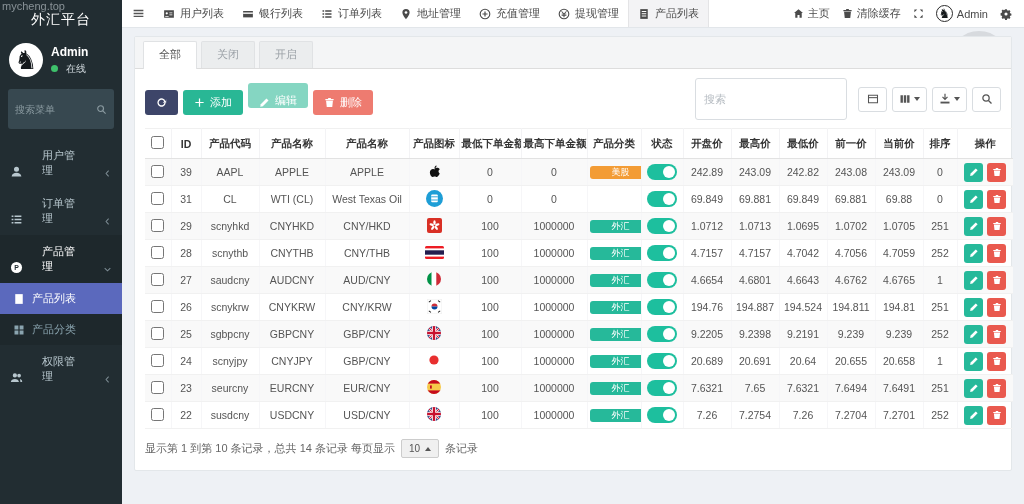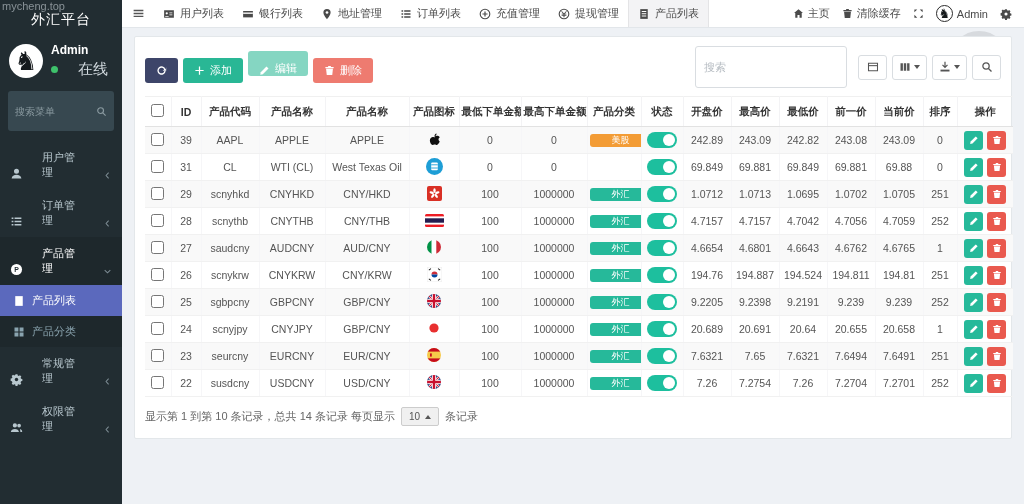--- a/index.html
+++ b/index.html
@@ -10,21 +10,21 @@
 
   
   .sidebar { position:fixed; left:0; top:0; width:122px; height:504px; background:#222d32; color:#b8c7ce; z-index:5; }
   .watermark { position:absolute; top:0; left:2px; font-size:11px; color:#9aa3a8; opacity:.85; z-index:6; }
   .side-title { text-align:center; color:#fff; font-size:14px; padding:11px 0 4px; letter-spacing:1px; }
   .user-panel { display:flex; align-items:center; gap:8px; padding:10px 9px 8px; }
   .avatar { width:34px; height:34px; min-width:34px; border-radius:50%; background:#fff; color:#15191c;
     display:flex; align-items:center; justify-content:center; font-size:26px; line-height:1; }
   .user-meta { display:flex; flex-direction:column; gap:3px; }
   .user-name { color:#fff; font-weight:bold; font-size:12px; }
-  .user-status { font-size:15px; color:#d2dadf; display:flex; align-items:center; gap:20px; }
+  .user-status { font-size:10px; color:#d2dadf; display:flex; align-items:center; gap:8px; }
   .dot { width:7px; height:7px; border-radius:50%; background:#3ec16b; display:inline-block; }
   .side-search { margin:4px 8px 10px; background:#374850; border-radius:3px; display:flex; align-items:center; padding:0 7px; height:40px; }
   .side-search input { flex:1; background:transparent; border:none; outline:none; color:#ccc; font-size:10px; width:70px; }
   .side-search input::placeholder { color:#8a9aa0; }
   .side-search .ic { color:#8a9aa0; }
   .menu { list-style:none; }
   .menu-item { display:flex; align-items:flex-end; gap:19px; padding:9px 10px; font-size:11px; color:#b8c7ce; cursor:pointer; }
   .menu-item .lbl { flex:1; }
   .menu-item .chev { color:#7d8c94; }
   .menu-item.open { background:#1e282c; color:#fff; }
@@ -165,34 +165,20 @@
         <span class="ic">
           <svg width="12" height="12" viewBox="0 0 16 16" fill="currentColor">
             <path d="M2 2h5.2v5.2H2zM8.8 2H14v5.2H8.8zM2 8.8h5.2V14H2zM8.8 8.8H14V14H8.8z"></path>
           </svg>
         </span>
         <span class="lbl">产品分类</span>
       </li>
       <li class="menu-item">
         <span class="ic">
           <svg width="13" height="13" viewBox="0 0 16 16" fill="currentColor">
-            <path d="M6.8 1.5h2.4l.35 1.6 1.3.55 1.4-.9 1.7 1.7-.9 1.4.55 1.3 1.6.35v2.4l-1.6.35-.55 1.3.9 1.4-1.7 1.7-1.4-.9-1.3.55-.35 1.6H6.8l-.35-1.6-1.3-.55-1.4.9-1.7-1.7.9-1.4-.55-1.3-1.6-.35V6.8l1.6-.35.55-1.3-.9-1.4 1.7-1.7 1.4.9 1.3-.55z"></path>
-            <circle fill="#222d32" cx="8" cy="8" r="2.1"></circle>
-          </svg>
-        </span>
-        <span class="lbl">常规管理</span>
-        <span class="chev ic">
-          <svg width="9" height="9" viewBox="0 0 16 16" fill="currentColor">
-            <path d="M10 3L5.5 8 10 13" fill="none" stroke="currentColor" stroke-width="1.8"></path>
-          </svg>
-        </span>
-      </li>
-      <li class="menu-item">
-        <span class="ic">
-          <svg width="13" height="13" viewBox="0 0 16 16" fill="currentColor">
             <path d="M6 8a2.6 2.6 0 1 0 0-5.2A2.6 2.6 0 0 0 6 8zM1 13.5c.2-2.6 2.4-3.8 5-3.8s4.8 1.2 5 3.8zM11.2 7.9a2.3 2.3 0 1 0-.01-4.6 2.3 2.3 0 0 0 .01 4.6zM12.3 9.8c1.7.5 2.7 1.6 2.7 3.7h-2.2"></path>
           </svg>
         </span>
         <span class="lbl">权限管理</span>
         <span class="chev ic">
           <svg width="9" height="9" viewBox="0 0 16 16" fill="currentColor">
             <path d="M10 3L5.5 8 10 13" fill="none" stroke="currentColor" stroke-width="1.8"></path>
           </svg>
         </span>
       </li>
@@ -222,33 +208,33 @@
             <svg width="12" height="12" viewBox="0 0 16 16" fill="currentColor">
               <path d="M1.5 4h13v8.5h-13z"></path>
               <path fill="#fff" d="M1.5 6h13v1.8h-13z"></path>
             </svg>
           </span>
           <span>银行列表</span>
         </div>
         <div class="nav-tab">
           <span class="ic">
             <svg width="12" height="12" viewBox="0 0 16 16" fill="currentColor">
-              <path d="M8 1.2a4.8 4.8 0 0 0-4.8 4.9C3.2 9.8 8 15 8 15s4.8-5.2 4.8-8.9A4.8 4.8 0 0 0 8 1.2z"></path>
-              <circle fill="#fff" cx="8" cy="6" r="1.8"></circle>
+              <path d="M2 3h2.2v2H2zM5.6 3H14v2H5.6zM2 7h2.2v2H2zM5.6 7H14v2H5.6zM2 11h2.2v2H2zM5.6 11H14v2H5.6z"></path>
             </svg>
           </span>
-          <span>地址管理</span>
+          <span>订单列表</span>
         </div>
         <div class="nav-tab">
           <span class="ic">
             <svg width="12" height="12" viewBox="0 0 16 16" fill="currentColor">
-              <path d="M2 3h2.2v2H2zM5.6 3H14v2H5.6zM2 7h2.2v2H2zM5.6 7H14v2H5.6zM2 11h2.2v2H2zM5.6 11H14v2H5.6z"></path>
+              <path d="M8 1.2a4.8 4.8 0 0 0-4.8 4.9C3.2 9.8 8 15 8 15s4.8-5.2 4.8-8.9A4.8 4.8 0 0 0 8 1.2z"></path>
+              <circle fill="#fff" cx="8" cy="6" r="1.8"></circle>
             </svg>
           </span>
-          <span>订单列表</span>
+          <span>地址管理</span>
         </div>
         <div class="nav-tab">
           <span class="ic">
             <svg width="12" height="12" viewBox="0 0 16 16" fill="currentColor">
               <circle cx="8" cy="8" r="6.4" fill="none" stroke="currentColor" stroke-width="1.5"></circle>
               <path d="M7.2 4.6h1.6v2.6h2.6v1.6H8.8v2.6H7.2V8.8H4.6V7.2h2.6z"></path>
             </svg>
           </span>
           <span>充值管理</span>
         </div>
@@ -303,20 +289,25 @@
             <circle fill="#fff" cx="8" cy="8" r="2.1"></circle>
           </svg>
         </span>
       </div>
   </div>
 
   <div class="content">
     <div class="ghost">♞</div>
 
     <div class="card">
+      <div class="tabs" id="filter-tabs">
+          <div class="tab active">全部</div>
+          <div class="tab">关闭</div>
+          <div class="tab">开启</div>
+        </div>
 
       <div class="toolbar">
         <span id="toolbar-buttons"><button class="btn" style="background: rgb(61, 69, 105);">
               <span class="ic">
                 <svg width="11" height="11" viewBox="0 0 16 16" fill="currentColor">
                   <path d="M13.8 6.4A6 6 0 1 0 14 8.6h-1.9a4.1 4.1 0 1 1-.3-2.2l-2 2h5V3.2z"></path>
                 </svg>
               </span>
             </button><button class="btn" style="background: rgb(41, 183, 149);">
               <span class="ic">

